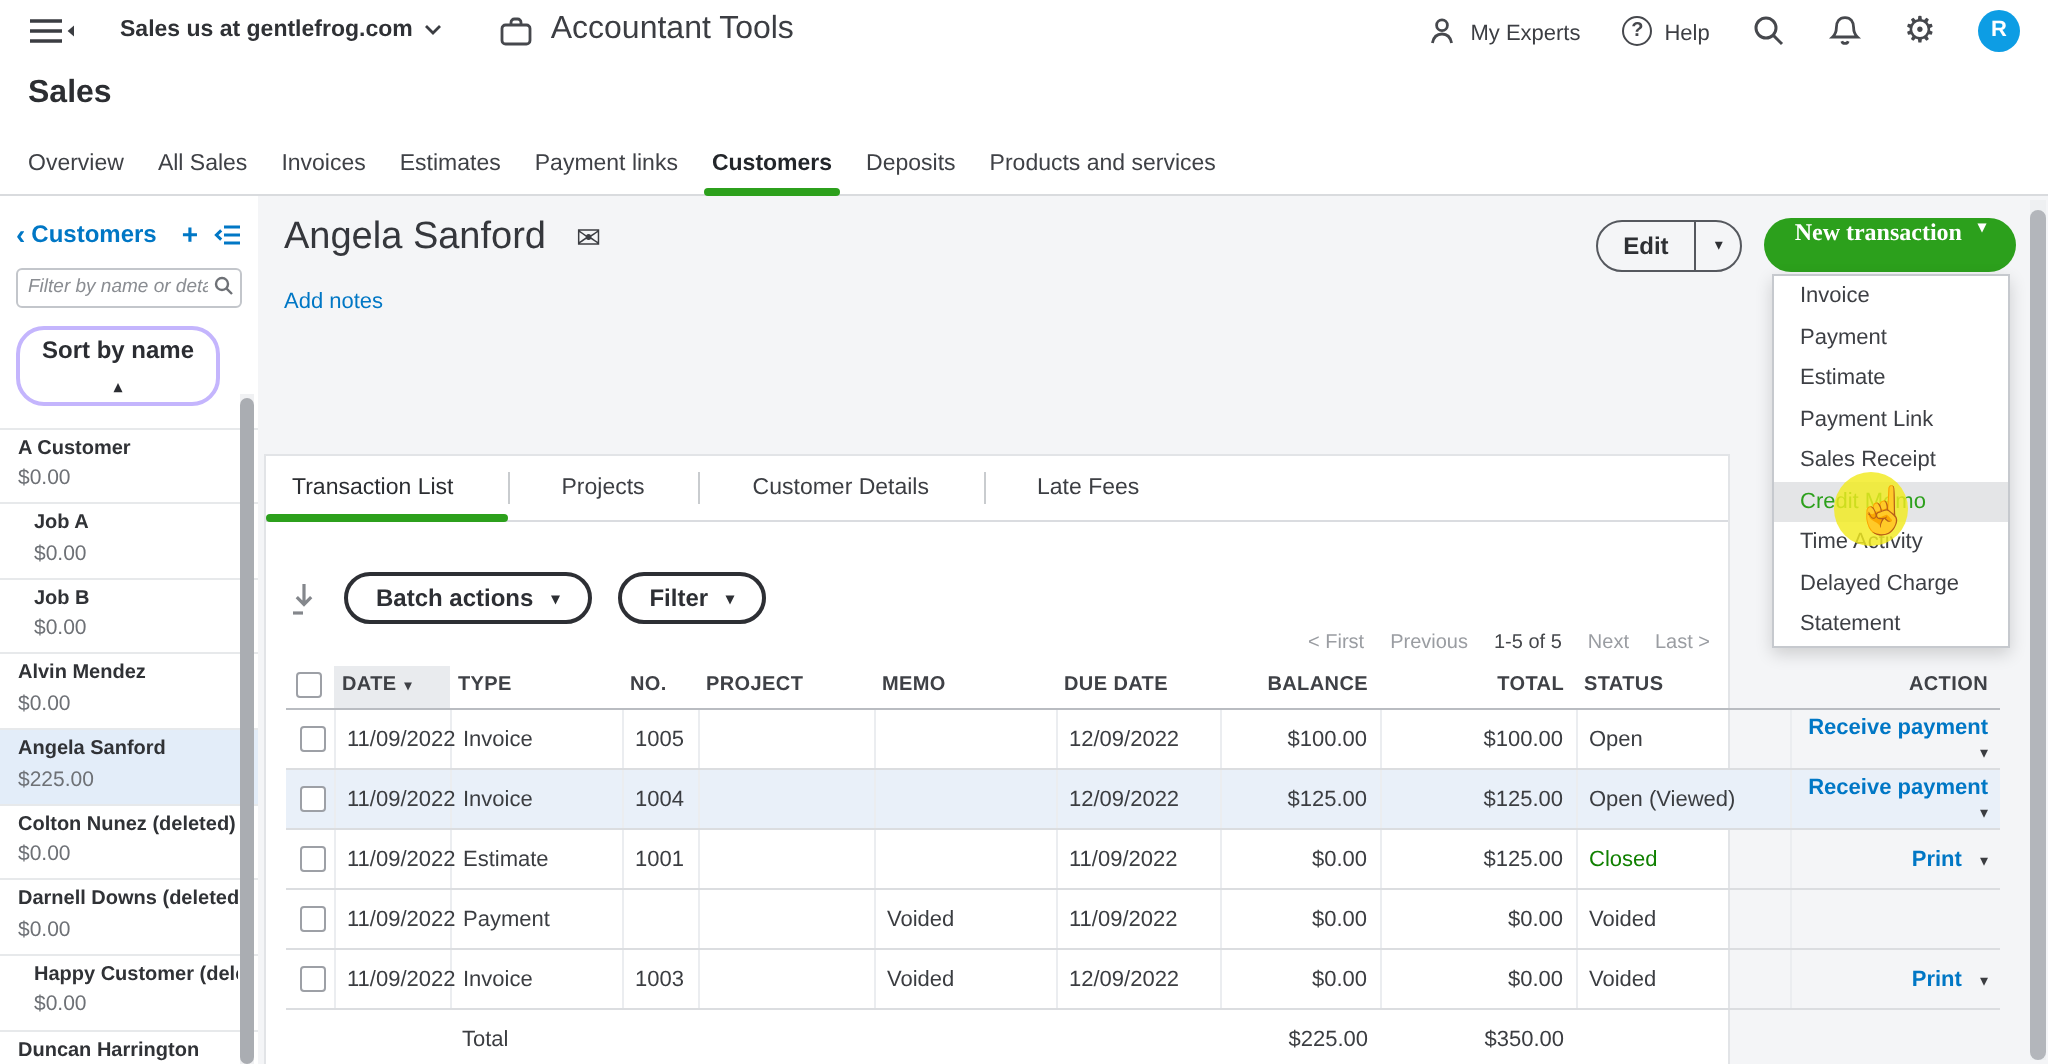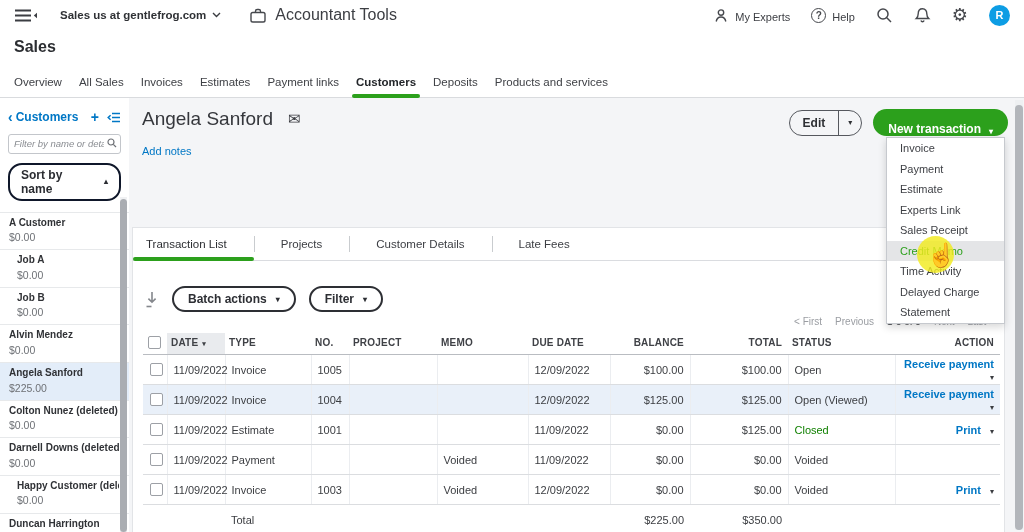--- a/index.html
+++ b/index.html
@@ -41,22 +41,22 @@
   .back-link{display:flex;align-items:center;gap:3px;color:var(--link-blue);font-size:12px;font-weight:700;cursor:pointer;}
   .back-chev{font-size:14px;line-height:1;}
   .side-icons{margin-left:auto;display:flex;align-items:center;gap:8px;}
   .plus-icon{color:var(--link-blue);font-size:14px;font-weight:700;line-height:1;cursor:pointer;}
   .filter-wrap{margin-top:9px;position:relative;}
   .filter-wrap input{width:100%;height:20px;box-sizing:border-box;border:1px solid #c3c6cb;border-radius:3px;
                      font-family:"Liberation Sans",sans-serif;font-size:9.5px;font-style:italic;
                      padding:0 16px 0 5px;color:#6e7176;background:#fff;}
   .filter-wrap input::placeholder{color:#8a8d92;font-style:italic;}
   .filter-search{position:absolute;right:4px;top:5px;}
-  .sort-btn{margin-top:9px;display:inline-flex;align-items:center;gap:7px;border:2px solid #0f172a;
-            border-radius:14px;padding:3px 11px;font-size:12px;font-weight:700;color:#2b2d32;background:#fff;cursor:pointer;}
+  .sort-btn{margin-top:9px;display:inline-flex;align-items:center;gap:7px;border:2px solid #c4b5fd;
+            border-radius:14px;padding:3px 11px;font-size:12px;font-weight:700;color:#2b2d32;background:#fff;cursor:pointer;flex-direction:column;}
   .sort-caret{font-size:8px;}
   .cust-list{margin-top:11px;border-top:1px solid #e7e9eb;}
   .cust-item{padding:4px 10px 5px 9px;border-bottom:1px solid #e7e9eb;cursor:pointer;}
   .cust-item.indent{padding-left:17px;}
   .cust-item.selected{background:var(--selected-customer);}
   .cust-name{font-size:10px;font-weight:700;color:#303236;line-height:1.25;white-space:nowrap;overflow:hidden;}
   .cust-amount{font-size:10.5px;color:#6e7176;line-height:1.25;margin-top:2px;}
   .side-scrollbar{position:absolute;right:2px;top:99px;bottom:0;width:7px;background:#f0f1f3;}
   .side-thumb{position:absolute;left:0;right:0;top:2px;bottom:0;background:#aaadb2;border-radius:4px;}
 
@@ -64,26 +64,26 @@
   .cust-header{position:absolute;left:13px;top:10px;}
   .cust-name-row{display:flex;align-items:center;gap:15px;}
   .cust-title{font-size:19px;font-weight:500;color:#35373c;}
   .envelope{font-size:15px;color:#3c3e43;cursor:pointer;}
   .add-notes{margin-top:15px;font-size:11px;color:var(--link-blue);cursor:pointer;}
   .header-buttons{position:absolute;right:16px;top:11px;display:flex;align-items:center;gap:11px;}
   .edit-btn{display:flex;align-items:stretch;height:26px;border:1.5px solid #55585e;border-radius:14px;
             overflow:hidden;cursor:pointer;box-sizing:border-box;}
   .edit-label{display:flex;align-items:center;padding:0 13px;font-size:12px;font-weight:700;color:#2e3034;}
   .edit-caret{display:flex;align-items:center;padding:0 9px;border-left:1.5px solid #55585e;font-size:8px;color:#2e3034;}
-  .new-tx-btn{height:27px;display:flex;align-items:flex-end;gap:8px;background:var(--brand-green);color:#fff;
-              border-radius:14px;padding:0 15px;font-size:12px;font-weight:700;cursor:pointer;}
+  .new-tx-btn{height:27px;display:flex;align-items:flex-start;gap:8px;background:var(--brand-green);color:#fff;
+              border-radius:14px;padding:0 15px;font-size:12px;font-weight:700;cursor:pointer;font-family:Liberation Serif, serif;}
   .new-tx-caret{font-size:8px;color:#fff;}
 
   
-  .card{position:absolute;left:3px;top:129px;width:873px;bottom:0;background:#fff;
+  .card{position:absolute;left:3px;top:129px;width:733px;bottom:0;background:#fff;
         border:1px solid #e2e4e7;border-bottom:none;box-sizing:border-box;}
   .detail-tabs{display:flex;height:32px;align-items:stretch;border-bottom:1px solid #dadce0;}
   .dtab{position:relative;display:flex;align-items:center;padding:0 27px;font-size:11.5px;color:#3c3e43;cursor:pointer;}
   .dtab:first-child{padding-left:13px;}
   .dtab + .dtab::before{content:'';position:absolute;left:0;top:8px;height:16px;width:1px;background:#c9cccf;}
   .dtab.active{font-weight:500;color:#2c2e32;}
   .dtab.active::after{content:'';position:absolute;left:0;right:0;bottom:-1px;height:4px;
                       background:var(--brand-green);border-radius:2px;}
 
   .toolbar{margin:25px 0 0 12px;display:flex;align-items:center;gap:13px;}
@@ -499,21 +499,21 @@
   </div>
 
   <div class="tx-menu">
 
       <div class="menu-item">Invoice</div>
 
       <div class="menu-item">Payment</div>
 
       <div class="menu-item">Estimate</div>
 
-      <div class="menu-item">Experts Link</div>
+      <div class="menu-item">Payment Link</div>
 
       <div class="menu-item">Sales Receipt</div>
 
       <div class="menu-item highlighted">Credit Memo</div>
 
       <div class="menu-item">Time Activity</div>
 
       <div class="menu-item">Delayed Charge</div>
 
       <div class="menu-item">Statement</div>

